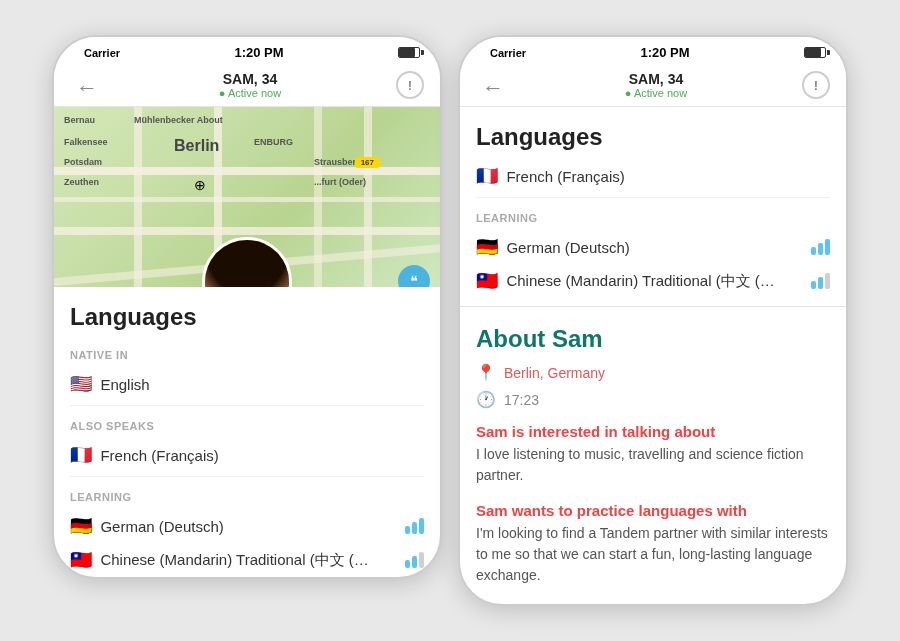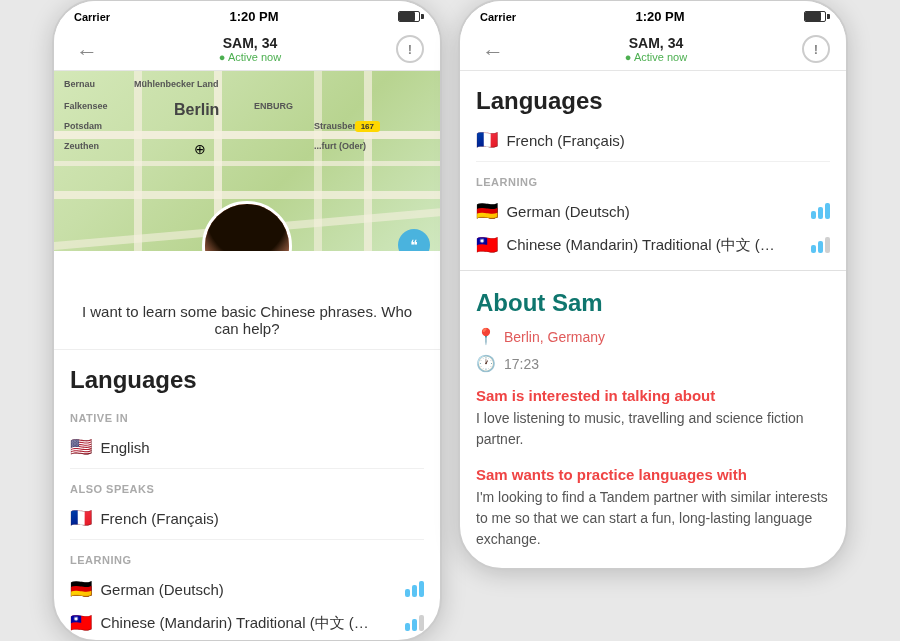--- a/index.html
+++ b/index.html
@@ -29,21 +29,21 @@
     }
     .status-bar {
       background: white;
       display: flex;
       justify-content: space-between;
       align-items: center;
       padding: 8px 20px 4px;
       font-size: 12px;
       font-weight: 600;
     }
-    .status-left { font-size: 11px; font-weight: 700; }
+    .status-left { font-size: 11px; font-weight: 700; margin-left: 10px; }
     .status-center { font-size: 13px; font-weight: 600; }
     .status-right { display: flex; align-items: center; gap: 3px; font-size: 11px; }
     .battery-icon {
       width: 22px; height: 11px; border: 1.5px solid #333; border-radius: 2px;
       position: relative; display: inline-block;
     }
     .battery-icon::after {
       content: ''; position: absolute; right: -5px; top: 2px;
       width: 3px; height: 5px; background: #333; border-radius: 0 1px 1px 0;
     }
@@ -224,21 +224,21 @@
         <div class="map-road-h" style="top:60px; opacity:0.9;"></div>
         <div class="map-road-h" style="top:90px; opacity:0.7; height:5px;"></div>
         <div class="map-road-h" style="top:120px; opacity:0.8;"></div>
         <div class="map-road-h" style="top:150px; transform:rotate(-5deg); width:130%; left:-10px; opacity:0.6;"></div>
         <div class="map-road-v" style="left:80px; opacity:0.7;"></div>
         <div class="map-road-v" style="left:160px; opacity:0.8;"></div>
         <div class="map-road-v" style="left:260px; opacity:0.6;"></div>
         <div class="map-road-v" style="left:310px; opacity:0.7;"></div>
 
         <div class="map-label" style="top:8px; left:10px;">Bernau</div>
-        <div class="map-label" style="top:8px; left:80px;">Mühlenbecker Land</div>
+        <div class="map-label" style="top:8px; left:80px;">Mühlenbecker About</div>
         <div class="map-label" style="top:30px; left:10px;">Falkensee</div>
         <div class="map-label" style="top:50px; left:10px;">Potsdam</div>
         <div class="map-label" style="top:70px; left:10px;">Zeuthen</div>
         <div class="map-label" style="top:30px; left:120px; font-size:16px; font-weight:800; color:#444;">Berlin</div>
         <div class="map-label" style="top:50px; left:260px;">Strausberg</div>
         <div class="map-label" style="top:70px; left:260px;">...furt (Oder)</div>
         <div class="map-label" style="top:30px; left:200px;">ENBURG</div>
         <div class="map-badge" style="top:50px; right:60px;">167</div>
 
         <div style="position:absolute; top:70px; left:140px; font-size:14px;">⊕</div>
@@ -248,23 +248,20 @@
         <div class="avatar-face">
 
           <div style="position:absolute;top:0;left:0;right:0;height:55px;background:radial-gradient(ellipse at 50% 10%,#1a0d00 70%,transparent 100%);border-radius:50% 50% 0 0;"></div>
 
         </div>
       </div>
 
       <div class="quote-bubble">❝</div>
     </div>
 
-    <div class="message-area">
-      <span>I want to learn some basic Chinese phrases. Who can help?</span>
-    </div>
 
     <div class="section-scroll">
       <div class="section-header">Languages</div>
 
       <div class="sub-header">NATIVE IN</div>
       <div class="language-item">
         <div class="lang-left">
           <span class="flag">🇺🇸</span>
           <span>English</span>
         </div>

